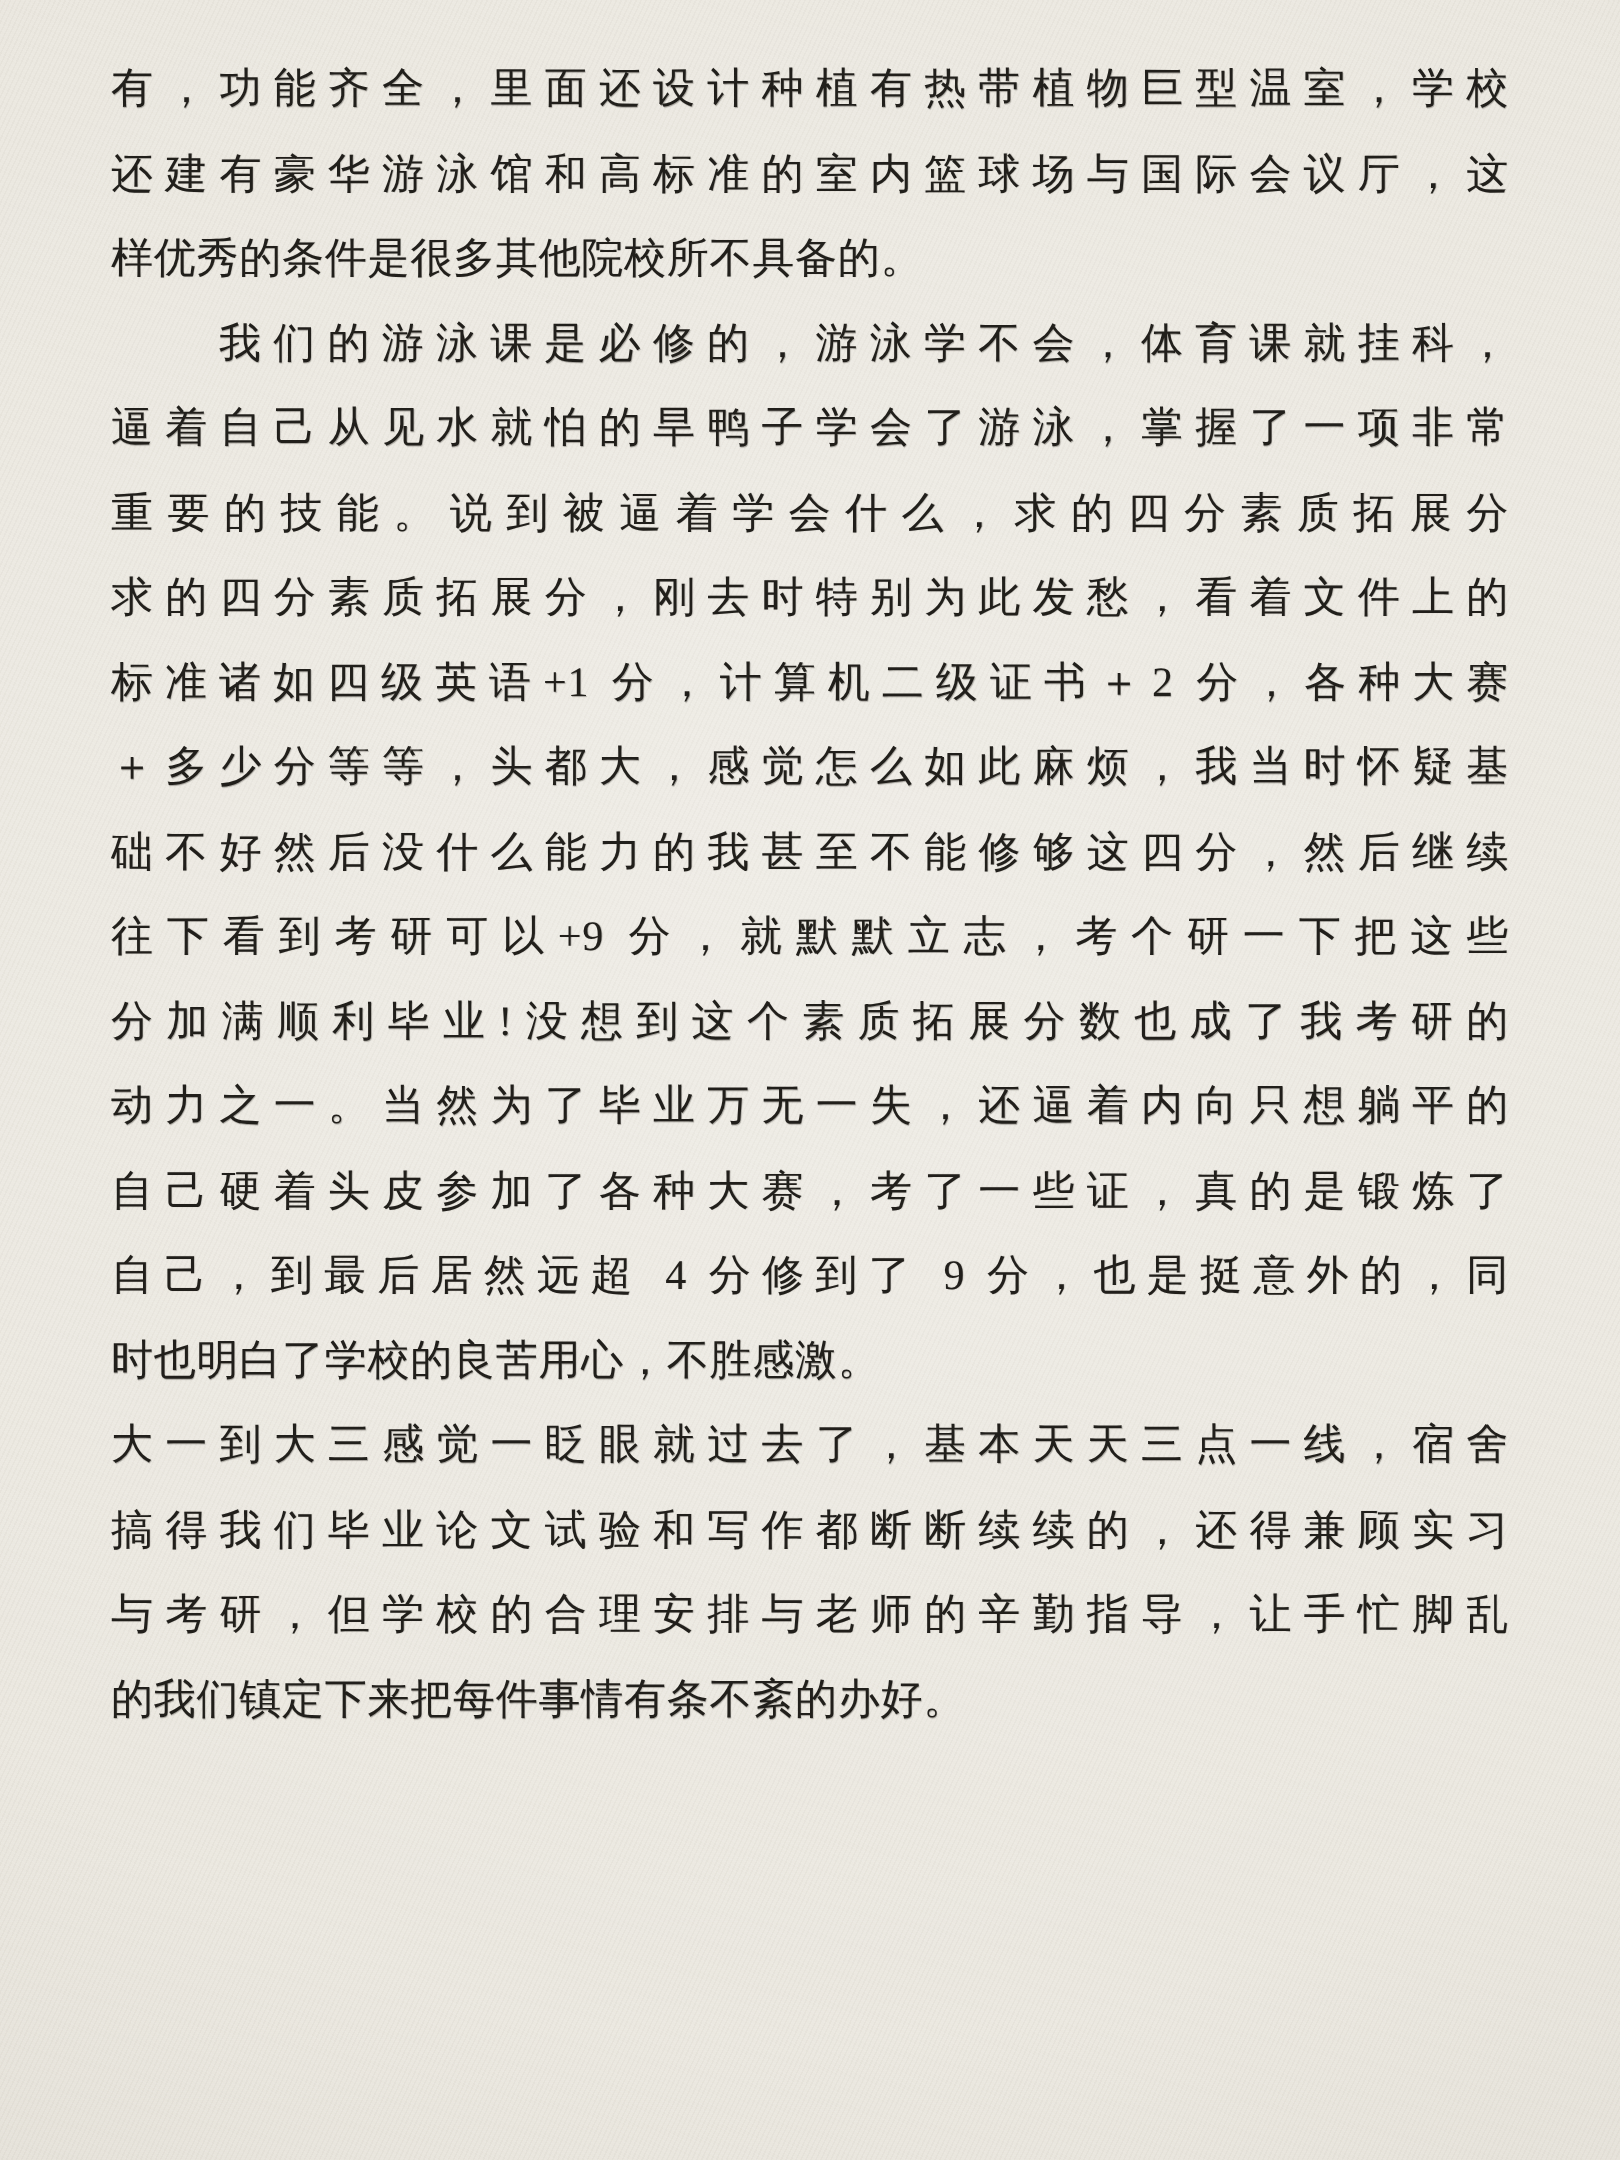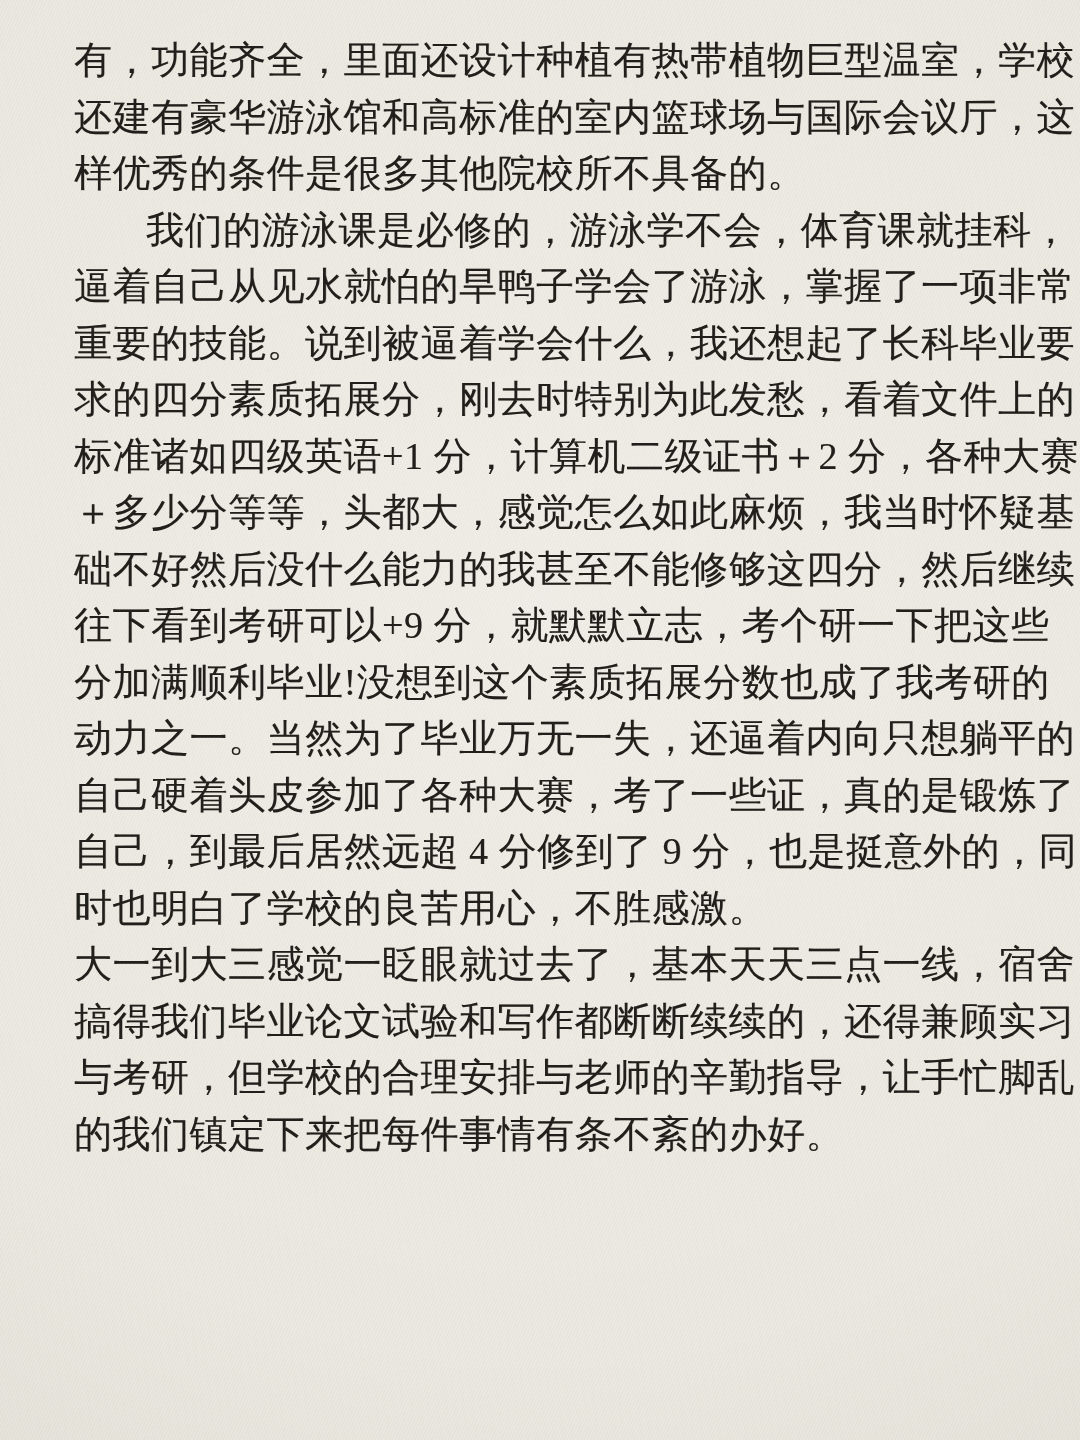--- a/index.html
+++ b/index.html
@@ -19,21 +19,21 @@
       repeating-linear-gradient(25deg, rgba(255,255,255,0.055) 0px, rgba(255,255,255,0.055) 1px, rgba(0,0,0,0) 1px, rgba(0,0,0,0) 3px),
       #ebe8e0;
   }
   .text-body {
     position: absolute;
     left: 74px;
     right: 74px;
     top: 32px;
     color: #211f1b;
     font-family: "Liberation Serif", "DejaVu Serif", serif;
-    font-size: 38px;
+    font-size: 28px;
     font-weight: 500;
     letter-spacing: 0.5px;
     text-shadow: 0.4px 0.4px 0.6px rgba(33,31,27,0.35);
   }
   .line {
     height: 56.5px;
     line-height: 56.5px;
     white-space: nowrap;
     text-align: justify;
     text-align-last: justify;
@@ -50,21 +50,21 @@
 </head>
 <body>
 
 <div class="page">
   <div class="text-body">
     <div class="line">有，功能齐全，里面还设计种植有热带植物巨型温室，学校</div>
     <div class="line">还建有豪华游泳馆和高标准的室内篮球场与国际会议厅，这</div>
     <div class="line para-end">样优秀的条件是很多其他院校所不具备的。</div>
     <div class="line indent">我们的游泳课是必修的，游泳学不会，体育课就挂科，</div>
     <div class="line">逼着自己从见水就怕的旱鸭子学会了游泳，掌握了一项非常</div>
-    <div class="line">重要的技能。说到被逼着学会什么，我还想起了长科毕业要</div>
+    <div class="line">重要的技能。说到被逼着学会什么，求的四分素质拓展分</div>
     <div class="line">求的四分素质拓展分，刚去时特别为此发愁，看着文件上的</div>
     <div class="line">标准诸如四级英语+1 分，计算机二级证书＋2 分，各种大赛</div>
     <div class="line">＋多少分等等，头都大，感觉怎么如此麻烦，我当时怀疑基</div>
     <div class="line">础不好然后没什么能力的我甚至不能修够这四分，然后继续</div>
     <div class="line">往下看到考研可以+9 分，就默默立志，考个研一下把这些</div>
     <div class="line">分加满顺利毕业!没想到这个素质拓展分数也成了我考研的</div>
     <div class="line">动力之一。当然为了毕业万无一失，还逼着内向只想躺平的</div>
     <div class="line">自己硬着头皮参加了各种大赛，考了一些证，真的是锻炼了</div>
     <div class="line">自己，到最后居然远超 4 分修到了 9 分，也是挺意外的，同</div>
     <div class="line para-end">时也明白了学校的良苦用心，不胜感激。</div>

